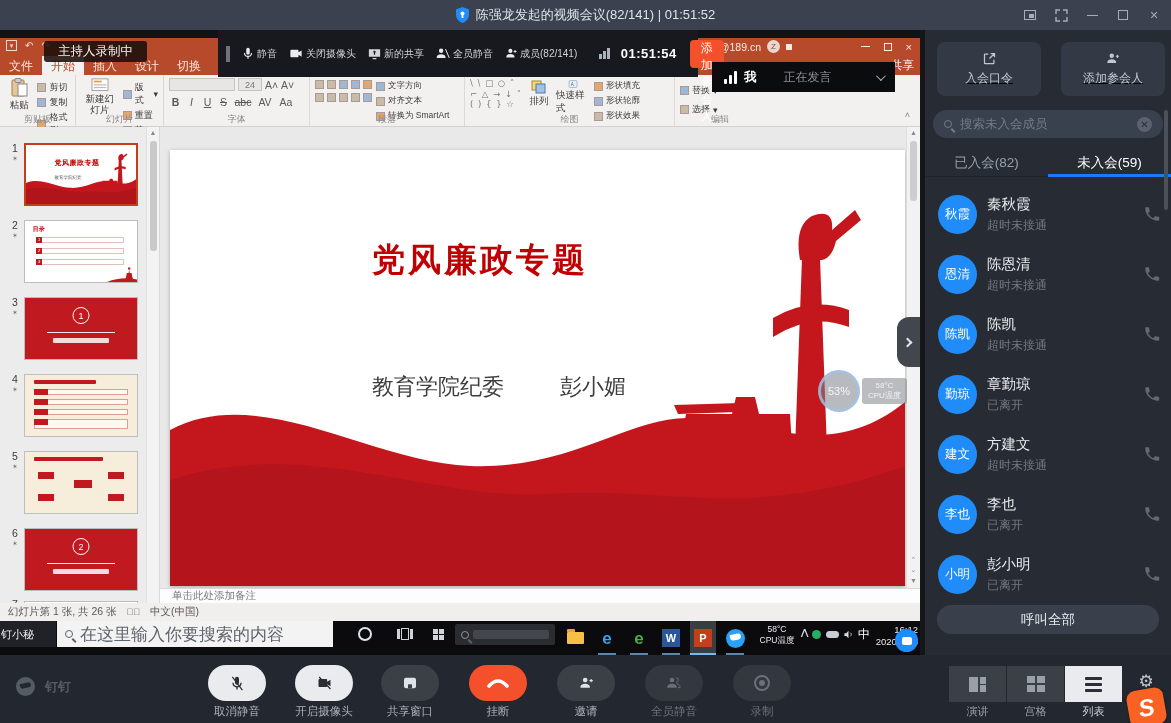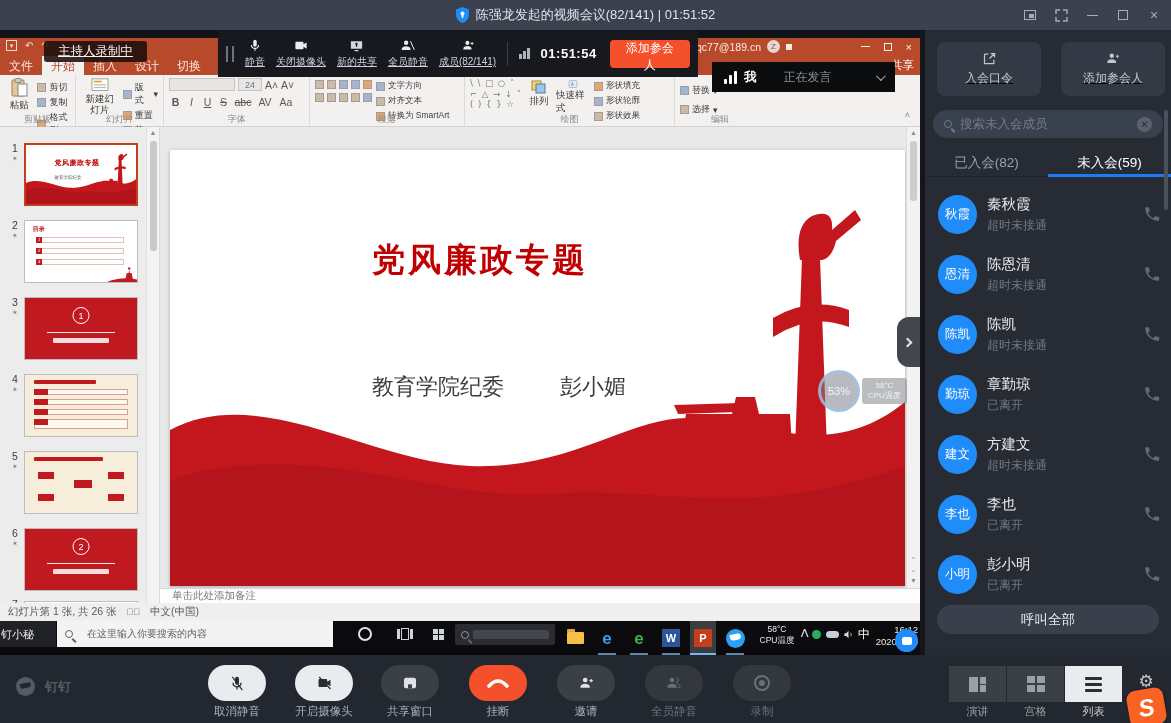--- a/index.html
+++ b/index.html
@@ -18,21 +18,21 @@
   .wc-x{font-size:14px;line-height:1;}
 
   
   .screen{position:absolute;top:30px;left:0;width:920px;height:625px;background:#101216;}
 
   
   .ppt{position:absolute;top:8px;left:0;width:920px;height:583px;background:#f2f1f0;display:flex;flex-direction:column;}
   .ppt-titlebar{height:18px;background:#b84a2c;position:relative;color:#fff;flex:none;}
   .qat{position:absolute;left:6px;top:2px;display:flex;gap:8px;align-items:center;color:#f3d9cf;font-size:10px;}
   .qat .qi{width:11px;height:11px;border:1.2px solid #f3d9cf;display:flex;align-items:center;justify-content:center;font-size:7px;}
-  .rec-badge{position:absolute;left:44px;top:3px;height:21px;background:rgba(26,14,10,.88);border-radius:3px;color:#f3f3f3;font-size:12.5px;display:flex;align-items:center;padding:8px 14px;z-index:4;text-decoration:underline;}
+  .rec-badge{position:absolute;left:44px;top:3px;height:21px;background:rgba(26,14,10,.88);border-radius:3px;color:#f3f3f3;font-size:12.5px;display:flex;align-items:center;padding:8px 14px;z-index:4;}
   .ppt-account{position:absolute;right:128px;top:2px;font-size:10.5px;color:#fde9e2;display:flex;align-items:center;gap:6px;}
   .ppt-avatar{width:13px;height:13px;border-radius:50%;background:#e8d7d0;color:#8c4a33;font-size:8px;display:flex;align-items:center;justify-content:center;}
   .ppt-wc{position:absolute;right:8px;top:2px;display:flex;gap:14px;align-items:center;color:#fdeee8;font-size:10px;height:13px;}
   .ppt-wc .pbox{width:8px;height:8px;border:1.2px solid #fdeee8;}
   .ppt-tabs{height:19px;background:#b84a2c;display:flex;align-items:flex-end;position:relative;flex:none;}
   .tabs-clip{display:flex;width:218px;overflow:hidden;white-space:nowrap;height:19px;}
   .ptab{color:#fbe4dc;font-size:12px;padding:2px 9px 3px;flex:none;}
   .ptab.active{background:#f2f1f0;color:#b84a2c;}
   .ppt-share{position:absolute;right:6px;bottom:2px;color:#fff;font-size:11.5px;display:flex;gap:4px;align-items:center;}
 
@@ -103,21 +103,21 @@
   .sb-views span{padding:0 2px;}
   .sb-views .on{background:#d8d6d4;}
   .sb-slider{width:64px;height:2px;background:#a6a4a2;position:relative;}
   .sb-slider i{position:absolute;left:58%;top:-4px;width:4px;height:10px;background:#6b6967;}
   .sb-fit{width:10px;height:10px;border:1.2px solid #6b6967;position:relative;}
   .sb-fit i{position:absolute;inset:2px;background:#6b6967;}
 
   
   .taskbar{position:absolute;left:0;bottom:0;width:920px;height:34px;background:#0b0b0d;z-index:2;}
   .tb-corner{position:absolute;left:0;top:0;width:56px;height:26px;background:#202227;color:#f0f0f0;font-size:11px;line-height:26px;overflow:hidden;white-space:nowrap;padding-left:1px;}
-  .tb-search{position:absolute;left:57px;top:0;width:276px;height:26px;background:#f3f3f3;display:flex;align-items:center;gap:14px;padding:0 8px;font-size:10px;color:#60646b;}
+  .tb-search{position:absolute;left:57px;top:0;width:276px;height:26px;background:#f3f3f3;display:flex;align-items:center;gap:7px;padding:0 8px;font-size:17px;color:#60646b;}
   .lens{width:8px;height:8px;border:1.6px solid #5f6368;border-radius:50%;position:relative;flex:none;}
   .lens:after{content:"";position:absolute;left:7px;top:7px;width:5px;height:1.6px;background:#5f6368;transform:rotate(45deg);transform-origin:0 0;}
   .tb-ic{position:absolute;top:0;height:26px;display:flex;align-items:center;justify-content:center;}
   .cortana{width:14px;height:14px;border:2px solid #dfe3ea;border-radius:50%;}
   .taskview{display:flex;gap:1px;align-items:center;}
   .taskview i{width:3px;height:10px;background:#cfd4db;}
   .taskview i:nth-child(2){width:8px;height:12px;background:none;border:1.4px solid #cfd4db;}
   .store{display:grid;grid-template-columns:5px 5px;gap:1px;}
   .store i{width:5px;height:5px;background:#cfd4db;}
   .mini-widget{position:absolute;left:455px;top:3px;width:100px;height:21px;background:#2a2c31;border-radius:2px;display:flex;align-items:center;gap:4px;padding:0 6px;}
@@ -137,21 +137,21 @@
   .dotg{width:9px;height:9px;border-radius:50%;background:#27ae60;}
   .cloudi{width:13px;height:7px;background:#c9ced6;border-radius:4px;}
   .ime{font-size:12px;color:#fff;}
   .tb-clock{position:absolute;top:3px;color:#e8eaed;font-size:9.5px;line-height:1.25;text-align:right;}
   .bubble{position:absolute;right:2px;bottom:3px;width:23px;height:23px;border-radius:50%;background:#1f8cf9;z-index:5;display:flex;align-items:center;justify-content:center;}
   .bubble i{width:10px;height:8px;background:#fff;border-radius:2px;}
 
   
   .floatbar{position:absolute;top:0;left:218px;width:480px;height:47px;background:#17191e;z-index:30;display:flex;align-items:center;padding:0 8px;gap:11px;}
   .grip{width:8px;height:16px;border-left:2px solid #6f747c;border-right:2px solid #6f747c;}
-  .fitem{display:flex;flex-direction:column;align-items:center;gap:2px;color:#ced2d8;font-size:10px;flex:none;text-decoration:underline;}
+  .fitem{display:flex;align-items:center;gap:2px;color:#ced2d8;font-size:10px;flex:none;}
   .fitem svg{display:block;}
   .fdivider{width:1px;height:24px;background:#3a3f46;}
   .ftime{color:#fff;font-size:13px;font-weight:bold;letter-spacing:.5px;}
   .end-share{background:#f4502c;color:#fff;font-size:12px;border:none;border-radius:4px;height:28px;padding:0 11px;margin-left:2px;}
   .sigbars{display:flex;align-items:flex-end;gap:1.5px;}
   .sigbars i{width:2.5px;background:#aeb4bc;}
 
   
   .speakbox{position:absolute;top:32px;left:712px;width:183px;height:30px;background:#0b0c0e;z-index:31;display:flex;align-items:center;padding:0 12px;gap:7px;}
   .volbars{display:flex;align-items:flex-end;gap:2px;}

